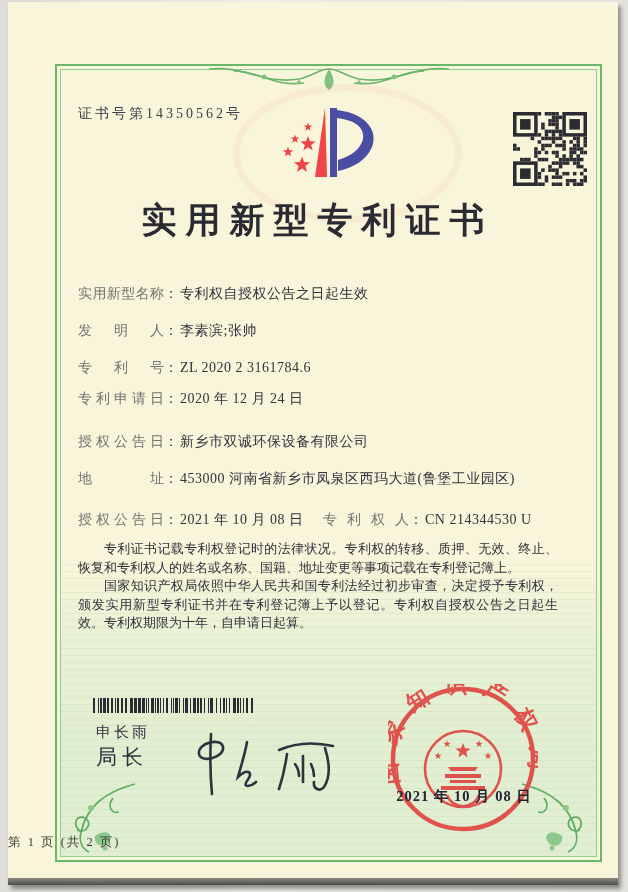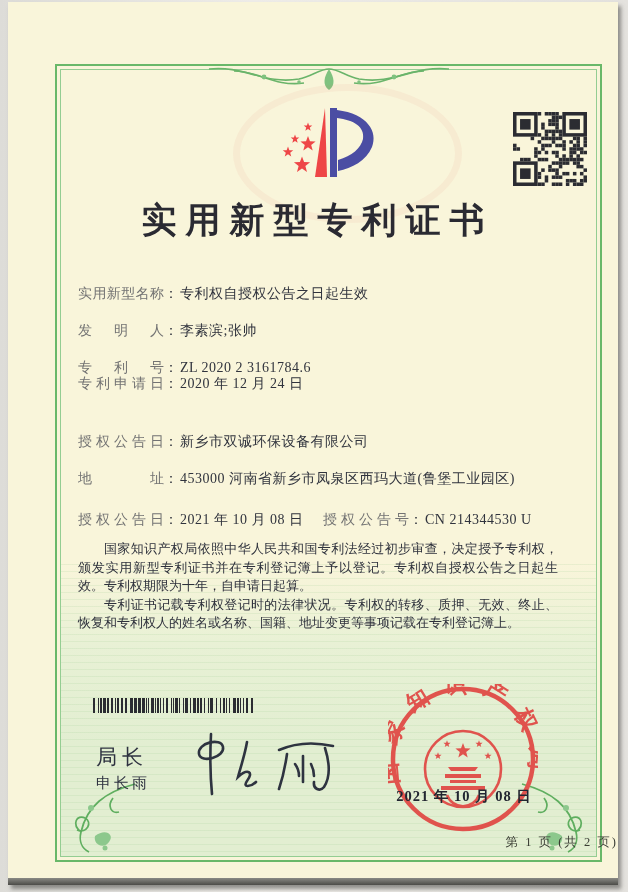--- a/index.html
+++ b/index.html
@@ -30,27 +30,27 @@
   .f-colon{display:inline-block;margin:0 2px 0 0;}
   .f-value{letter-spacing:.5px;color:#30333d;}
   .pair2{position:absolute;left:245px;top:0;}
   
   #body-text{position:absolute;left:70px;top:538px;width:480px;font-size:13px;
     line-height:18.6px;text-align:justify;color:#2e313c;}
   #body-text p{margin:0;text-indent:2em;}
   
   #barcode{position:absolute;left:85px;top:696px;}
   #signoff-title{position:absolute;left:88px;top:741px;font-size:21px;letter-spacing:5px;color:#2e3240;}
-  #signoff-name{position:absolute;left:88px;top:772px;font-size:15px;letter-spacing:3px;color:#2e3240;}
+  #signoff-name{position:absolute;left:88px;top:721px;font-size:15px;letter-spacing:3px;color:#2e3240;}
   #signature{position:absolute;left:175px;top:724px;}
   #seal{position:absolute;left:380px;top:682px;}
   #seal-date{position:absolute;left:376px;top:785px;width:160px;text-align:center;
     font-size:14.5px;font-weight:700;letter-spacing:1px;color:#222631;}
   
-  #page-info{position:absolute;left:0;width:100%;top:832px;text-align:right;
+  #page-info{position:absolute;left:0;width:100%;top:832px;text-align:left;
     font-size:12.5px;color:#3a3d34;letter-spacing:2px;}
   #back-note{position:absolute;left:0;width:100%;top:864px;text-align:center;
     font-size:13.5px;color:#3b3e33;letter-spacing:3px;}
   
   #orn-top{position:absolute;left:50%;transform:translateX(-50%);top:-3px;}
   .orn-corner{position:absolute;bottom:4px;}
   #orn-bl{left:4px;}
   #orn-br{right:4px;transform:scaleX(-1);}
   #logo{position:absolute;left:272px;top:98px;}
   #qr{position:absolute;left:505px;top:110px;}
@@ -99,20 +99,21 @@
         <path d="M34,58 C44,50 54,56 48,64 C42,72 32,66 34,58 Z" fill="#8cc88c" stroke="none"></path>
         <path d="M52,20 C46,28 50,36 58,34"></path>
         <circle cx="30" cy="30" r="3" fill="#8cc88c" stroke="none"></circle>
         <circle cx="44" cy="70" r="2.5" fill="#8cc88c" stroke="none"></circle>
       </g>
     </svg>
   </div>
 
   <div class="ghost-seal"></div>
 
+  <div id="cert-no">证书号第14350562号</div>
 
   <svg id="logo" width="108" height="84" viewBox="0 0 108 84">
     <polygon points="45,8 35,77 47,77" fill="#ee4647"></polygon>
     <polygon points="50,8 57,8 57,77 50,77" fill="#4b4da3"></polygon>
     <path d="M57,10 C88,14 98,32 92,47 C86,61 72,68 58,71 L58,60 C72,56 81,48 83,39 C85,27 74,20 57,18 Z" fill="#4b4da3"></path>
     <g fill="#ee4647">
       <use href="#star5" transform="translate(28,27) scale(0.45)"></use>
       <use href="#star5" transform="translate(15,39) scale(0.45)"></use>
       <use href="#star5" transform="translate(28,44) scale(0.8)"></use>
       <use href="#star5" transform="translate(8,52) scale(0.55)"></use>
@@ -267,39 +268,39 @@
 
   <div class="frow" style="top:283px">
     <span class="f-label">实用新型名称</span><span class="f-colon">：</span><span class="f-value">专利权自授权公告之日起生效</span>
   </div>
   <div class="frow" style="top:320px">
     <span class="f-label">发明人</span><span class="f-colon">：</span><span class="f-value">李素滨;张帅</span>
   </div>
   <div class="frow" style="top:357px">
     <span class="f-label">专利号</span><span class="f-colon">：</span><span class="f-value">ZL 2020 2 3161784.6</span>
   </div>
-  <div class="frow" style="top:373px">
+  <div class="frow" style="top:388px">
     <span class="f-label">专利申请日</span><span class="f-colon">：</span><span class="f-value">2020 年 12 月 24 日</span>
   </div>
   <div class="frow" style="top:431px">
     <span class="f-label">授权公告日</span><span class="f-colon">：</span><span class="f-value">新乡市双诚环保设备有限公司</span>
   </div>
   <div class="frow" style="top:468px">
     <span class="f-label">地址</span><span class="f-colon">：</span><span class="f-value">453000 河南省新乡市凤泉区西玛大道(鲁堡工业园区)</span>
   </div>
   <div class="frow" style="top:509px">
     <span class="f-label">授权公告日</span><span class="f-colon">：</span><span class="f-value">2021 年 10 月 08 日</span>
     <span class="pair2">
-      <span class="f-label">授权公告号</span><span class="f-colon">：</span><span class="f-value">CN 214344530 U</span>
+      <span class="f-label">专利权人</span><span class="f-colon">：</span><span class="f-value">CN 214344530 U</span>
     </span>
   </div>
 
   <div id="body-text">
+    <p>专利证书记载专利权登记时的法律状况。专利权的转移、质押、无效、终止、恢复和专利权人的姓名或名称、国籍、地址变更等事项记载在专利登记簿上。</p>
     <p>国家知识产权局依照中华人民共和国专利法经过初步审查，决定授予专利权，颁发实用新型专利证书并在专利登记簿上予以登记。专利权自授权公告之日起生效。专利权期限为十年，自申请日起算。</p>
-    <p>专利证书记载专利权登记时的法律状况。专利权的转移、质押、无效、终止、恢复和专利权人的姓名或名称、国籍、地址变更等事项记载在专利登记簿上。</p>
   </div>
 
   <svg id="barcode" width="162" height="15" viewBox="0 0 162 15">
       <rect x="0" y="0" width="2" height="15" fill="#2b2c32"></rect>
       <rect x="5" y="0" width="1" height="15" fill="#2b2c32"></rect>
       <rect x="7" y="0" width="2" height="15" fill="#2b2c32"></rect>
       <rect x="10" y="0" width="3" height="15" fill="#2b2c32"></rect>
       <rect x="14" y="0" width="2" height="15" fill="#2b2c32"></rect>
       <rect x="18" y="0" width="2" height="15" fill="#2b2c32"></rect>
       <rect x="22" y="0" width="1" height="15" fill="#2b2c32"></rect>

